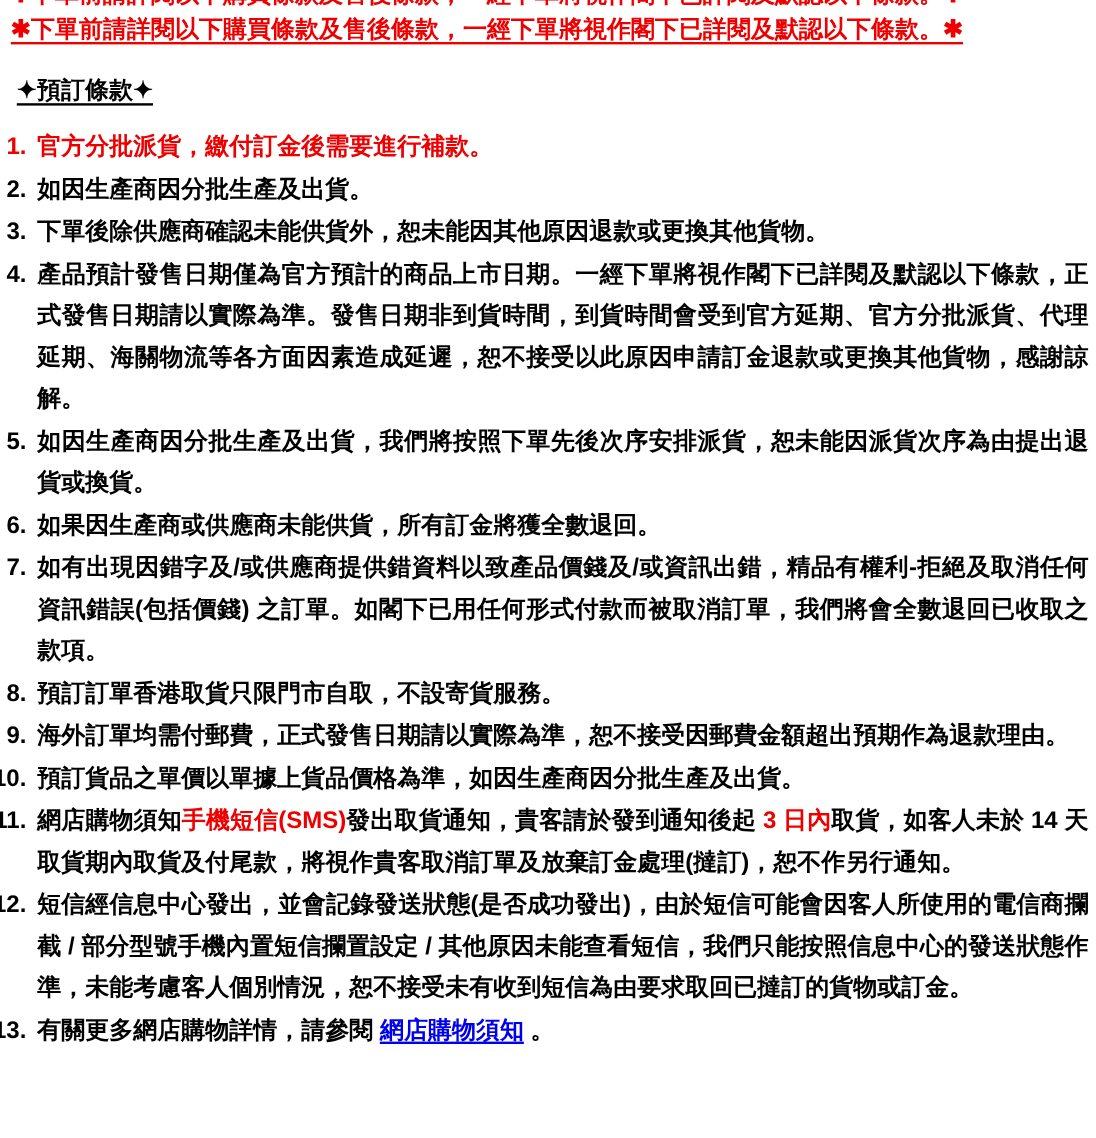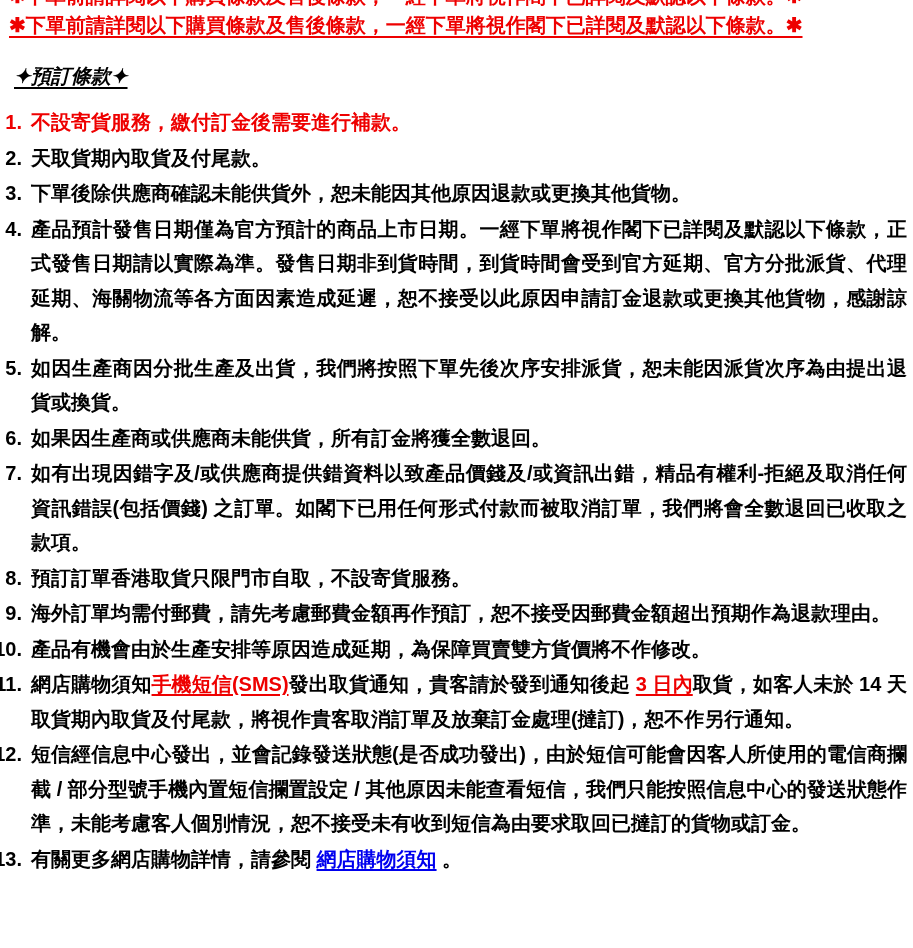--- a/index.html
+++ b/index.html
@@ -48,21 +48,20 @@
     white-space: nowrap;
   }
   .section-title {
     margin: 26px 0 0 10px;
     font-size: 20px;
     line-height: 25px;
     color: var(--ink);
     text-decoration: underline;
     text-decoration-thickness: 2px;
     text-underline-offset: 4px;
-    font-style: italic;
   }
   ol.terms {
     margin: 16px 0 0 0;
     padding: 0 0 0 27px;
     list-style: none;
     counter-reset: n;
     font-size: 20px;
     line-height: 34.5px;
     text-align: justify;
   }
@@ -76,21 +75,20 @@
     position: absolute;
     top: 0;
     right: calc(100% + 9px);
     white-space: nowrap;
   }
   li.red-item { color: var(--red); }
   .seg-normal { color: inherit; }
   .seg-red { color: var(--red); }
   .seg-red-underline {
     color: var(--red);
-    text-decoration: underline;
     text-decoration-thickness: 2px;
     text-underline-offset: 3px;
   }
   a.link {
     color: var(--blue);
     text-decoration: underline;
     text-decoration-thickness: 2px;
     text-underline-offset: 3px;
     cursor: pointer;
   }
@@ -102,28 +100,28 @@
 
   <div class="clipped-line">
     <span class="clip-inner">✱下單前請詳閱以下購買條款及售後條款，一經下單將視作閣下已詳閱及默認以下條款。✱</span>
   </div>
 
   <div class="header-notice">✱下單前請詳閱以下購買條款及售後條款，一經下單將視作閣下已詳閱及默認以下條款。✱</div>
 
   <div class="section-title">✦預訂條款✦</div>
 
   <ol class="terms" id="terms-list">
-      <li class="red-item"><span class="seg-red">不設寄貨服務，繳付訂金後需要進行補款。</span></li>
-      <li><span class="seg-normal">天取貨期內取貨及付尾款。</span></li>
+      <li class="red-item"><span class="seg-red">官方分批派貨，繳付訂金後需要進行補款。</span></li>
+      <li><span class="seg-normal">如因生產商因分批生產及出貨。</span></li>
       <li><span class="seg-normal">下單後除供應商確認未能供貨外，恕未能因其他原因退款或更換其他貨物。</span></li>
       <li><span class="seg-normal">產品預計發售日期僅為官方預計的商品上市日期。一經下單將視作閣下已詳閱及默認以下條款，正式發售日期請以實際為準。發售日期非到貨時間，到貨時間會受到官方延期、官方分批派貨、代理延期、海關物流等各方面因素造成延遲，恕不接受以此原因申請訂金退款或更換其他貨物，感謝諒解。</span></li>
       <li><span class="seg-normal">如因生產商因分批生產及出貨，我們將按照下單先後次序安排派貨，恕未能因派貨次序為由提出退貨或換貨。</span></li>
       <li><span class="seg-normal">如果因生產商或供應商未能供貨，所有訂金將獲全數退回。</span></li>
       <li><span class="seg-normal">如有出現因錯字及/或供應商提供錯資料以致產品價錢及/或資訊出錯，精品有權利-拒絕及取消任何資訊錯誤(包括價錢) 之訂單。如閣下已用任何形式付款而被取消訂單，我們將會全數退回已收取之款項。</span></li>
       <li><span class="seg-normal">預訂訂單香港取貨只限門市自取，不設寄貨服務。</span></li>
-      <li><span class="seg-normal">海外訂單均需付郵費，請先考慮郵費金額再作預訂，恕不接受因郵費金額超出預期作為退款理由。</span></li>
-      <li><span class="seg-normal">產品有機會由於生產安排等原因造成延期，為保障買賣雙方貨價將不作修改。</span></li>
+      <li><span class="seg-normal">海外訂單均需付郵費，正式發售日期請以實際為準，恕不接受因郵費金額超出預期作為退款理由。</span></li>
+      <li><span class="seg-normal">預訂貨品之單價以單據上貨品價格為準，如因生產商因分批生產及出貨。</span></li>
       <li><span class="seg-normal">網店購物須知</span><span class="seg-red-underline">手機短信(SMS)</span><span class="seg-normal">發出取貨通知，貴客請於發到通知後起 </span><span class="seg-red-underline">3 日內</span><span class="seg-normal">取貨，如客人未於 14 天取貨期內取貨及付尾款，將視作貴客取消訂單及放棄訂金處理(撻訂)，恕不作另行通知。</span></li>
       <li><span class="seg-normal">短信經信息中心發出，並會記錄發送狀態(是否成功發出)，由於短信可能會因客人所使用的電信商攔截 / 部分型號手機內置短信攔置設定 / 其他原因未能查看短信，我們只能按照信息中心的發送狀態作準，未能考慮客人個別情況，恕不接受未有收到短信為由要求取回已撻訂的貨物或訂金。</span></li>
       <li><span class="seg-normal">有關更多網店購物詳情，請參閱 </span><a class="link" href="#">網店購物須知</a><span class="seg-normal"> 。</span></li>
     </ol>
 
 </div>
 
 </body></html>

